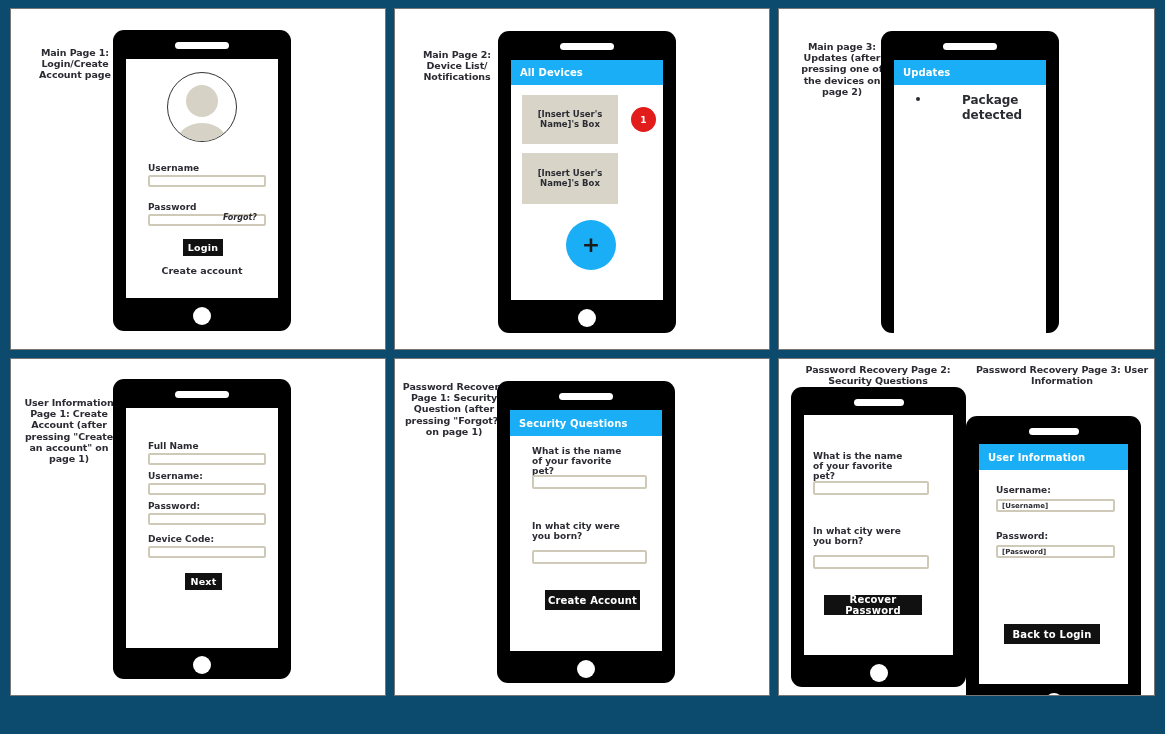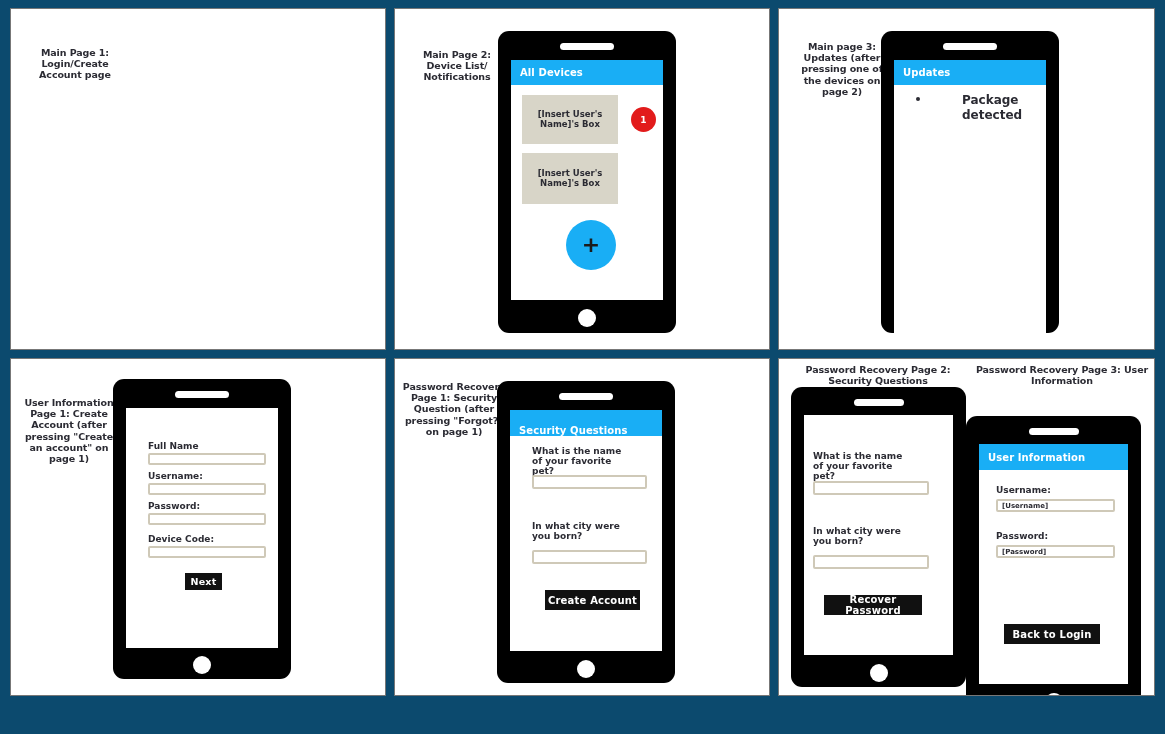--- a/index.html
+++ b/index.html
@@ -216,20 +216,46 @@
   }
 </style>
 </head>
 <body>
 
 <div class="board">
 
   <div class="panel" id="panel-1">
     <div class="caption" style="left:16px; top:38px; width:96px;">Main Page 1: Login/Create Account page</div>
 
+    <div class="phone" style="left:102px; top:21px; width:178px; height:301px;">
+      <div class="speaker" style="top:12px; width:54px; height:7px;"></div>
+      <div class="screen" style="left:13px; top:29px; width:152px; height:239px;">
+
+        <div class="avatar-ring" style="left:41px; top:13px; width:70px; height:70px;">
+          <div class="avatar-head" style="top:12px; width:32px; height:32px;"></div>
+          <div class="avatar-body" style="top:50px; width:46px; height:30px;"></div>
+        </div>
+
+        <div class="flabel" style="left:22px; top:104px; font-size:9px;">Username</div>
+        <div class="field" style="left:22px; top:116px; width:118px; height:12px;">
+          <span class="field-val"></span>
+        </div>
+
+        <div class="flabel" style="left:22px; top:143px; font-size:9px;">Password</div>
+        <div class="field" style="left:22px; top:155px; width:118px; height:12px;">
+          <span class="field-val"></span>
+        </div>
+        <div style="position:absolute; left:97px; top:154px; font-size:8px; font-weight:bold; font-style:italic; color:#2b2b33;">Forgot?</div>
+
+        <div class="dark-btn" style="left:57px; top:180px; width:40px; height:17px; font-size:9.5px;">Login</div>
+
+        <div class="plain-link" style="top:206px; font-size:9.5px;">Create account</div>
+      </div>
+      <div class="home-btn" style="top:277px; width:18px; height:18px;"></div>
+    </div>
   </div>
 
   <div class="panel" id="panel-2">
     <div class="caption" style="left:16px; top:40px; width:92px;">Main Page 2: Device List/ Notifications</div>
 
     <div class="phone" style="left:103px; top:22px; width:178px; height:302px;">
       <div class="speaker" style="top:12px; width:54px; height:7px;"></div>
       <div class="screen" style="left:13px; top:29px; width:152px; height:240px;">
 
         <div class="appbar" style="height:25px; font-size:10px;">
@@ -309,21 +335,21 @@
     </div>
   </div>
 
   <div class="panel" id="panel-5">
     <div class="caption" style="left:6px; top:22px; width:106px;">Password Recovery Page 1: Security Question (after pressing "Forgot?" on page 1)</div>
 
     <div class="phone" style="left:102px; top:22px; width:178px; height:302px;">
       <div class="speaker" style="top:12px; width:54px; height:7px;"></div>
       <div class="screen" style="left:13px; top:29px; width:152px; height:241px;">
 
-        <div class="appbar" style="height:26px; font-size:10px;align-items:flex-end;">
+        <div class="appbar" style="height:26px; font-size:10px;">
           <span>Security Questions</span>
         </div>
 
         <div class="flabel" style="left:22px; top:36px; width:102px; font-size:9px;">What is the name of your favorite pet?</div>
         <div class="field" style="left:22px; top:65px; width:115px; height:14px;">
           <span class="field-val"></span>
         </div>
 
         <div class="flabel" style="left:22px; top:111px; width:102px; font-size:9px;">In what city were you born?</div>
         <div class="field" style="left:22px; top:140px; width:115px; height:14px;">

